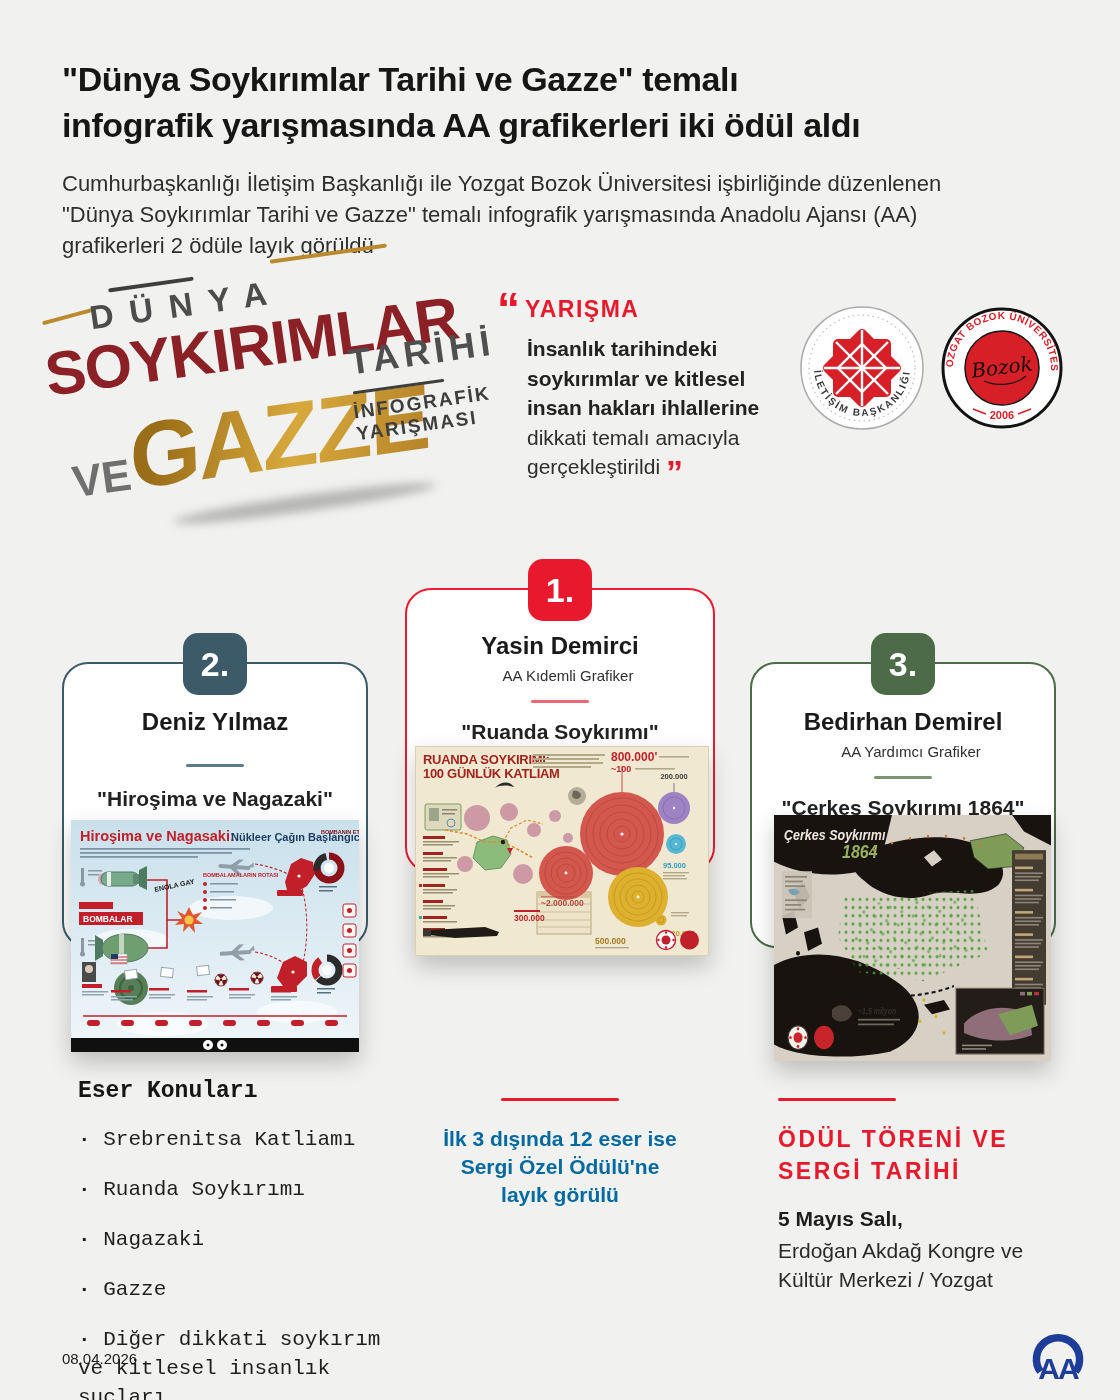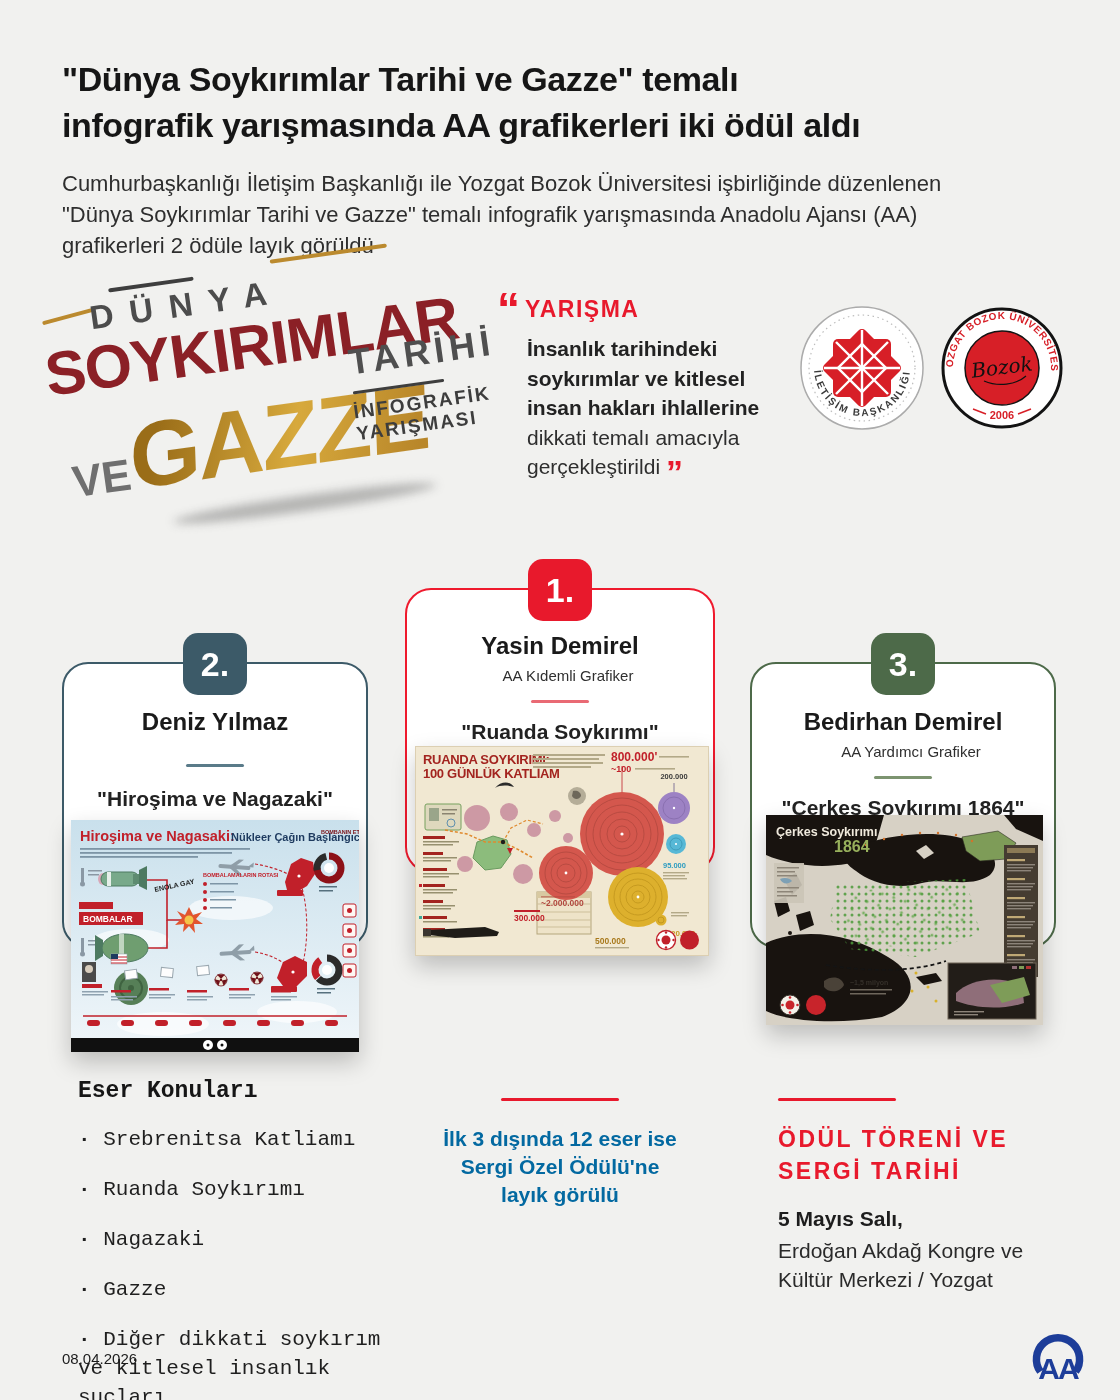--- a/index.html
+++ b/index.html
@@ -60,21 +60,21 @@
   .card-role { text-align:center; font-size:15px; color:#2f2f2f; margin-top:7px;margin-left:16px; }
   .card-div { width:58px; height:3px; margin:16px auto 0; border-radius:2px; }
   .card2 .card-div { margin-top:28px; }
   .div1 { background:#e96a74; } .div2 { background:#5a7b89; } .div3 { background:#7c9470; }
   .card-work { text-align:center; font-size:21px; font-weight:600; color:#222; margin-top:17px; }
   .card2 .card-work { margin-top:20px; }
   .poster { position:absolute; box-shadow:0 10px 22px rgba(0,0,0,.22); background:#fff; }
   .poster svg { display:block; width:100%; height:100%; }
   .poster1 { left:8px;  top:156px; width:294px; height:210px; }
   .poster2 { left:7px;  top:156px; width:288px; height:232px; }
-  .poster3 { left:14px; top:151px; width:277px; height:210px; }
+  .poster3 { left:22px; top:151px; width:277px; height:246px;font-style:italic; }
 
   
   .topics { position:absolute; left:78px; top:1078px; width:330px;font-family:Liberation Mono, monospace; }
   .topics h3 { font-size:23px; font-weight:800; color:#161616; }
   .topics ul { list-style:none; margin-top:10px; }
   .topics li { font-size:21px; color:#1f1f1f; margin-top:21px; line-height:29px; }
   .topics li::before { content:"· "; font-weight:700; }
   .red-rule { width:118px; height:3px; background:#e8192c; border-radius:2px; }
   .note-col { position:absolute; left:430px; top:1098px; width:260px; text-align:center; }
   .note-col .red-rule { margin:0 auto 24px; }
@@ -160,21 +160,21 @@
       <text x="62" y="68" text-anchor="middle" font-size="20" font-style="italic" font-family="DejaVu Serif, serif" fill="#111111" transform="rotate(-7 62 62)">Bozok</text>
       <path d="M44,75 C58,81 76,79 86,70" stroke="#111111" stroke-width="1.2" fill="none"></path>
       <text x="62" y="113" text-anchor="middle" font-size="11" font-weight="800" fill="#d71f27">2006</text>
       <line x1="33" y1="103" x2="46" y2="108" stroke="#d71f27" stroke-width="1.5"></line>
       <line x1="91" y1="103" x2="78" y2="108" stroke="#d71f27" stroke-width="1.5"></line>
     </svg>
   </div>
 
   <div class="card card1">
     <div class="badge badge1">1.</div>
-    <div class="card-name">Yasin Demirel</div>
+    <div class="card-name">Yasin Demirci</div>
     <div class="card-role">AA Kıdemli Grafiker</div>
     <div class="card-div div1"></div>
     <div class="card-work">"Ruanda Soykırımı"</div>
     <div class="poster poster1">
       <svg viewBox="0 0 294 210" preserveAspectRatio="none">
         <rect width="294" height="210" fill="#f1e8d2"></rect>
         <rect x="0.5" y="0.5" width="293" height="209" fill="none" stroke="#dccfb2"></rect>
         <text x="8" y="18" font-size="13" font-weight="800" fill="#a3241f" letter-spacing="-0.3">RUANDA SOYKIRIMI:</text>
         <text x="8" y="32" font-size="13" font-weight="800" fill="#a3241f" letter-spacing="-0.3">100 GÜNLÜK KATLİAM</text>
         <g fill="#b3a988">

